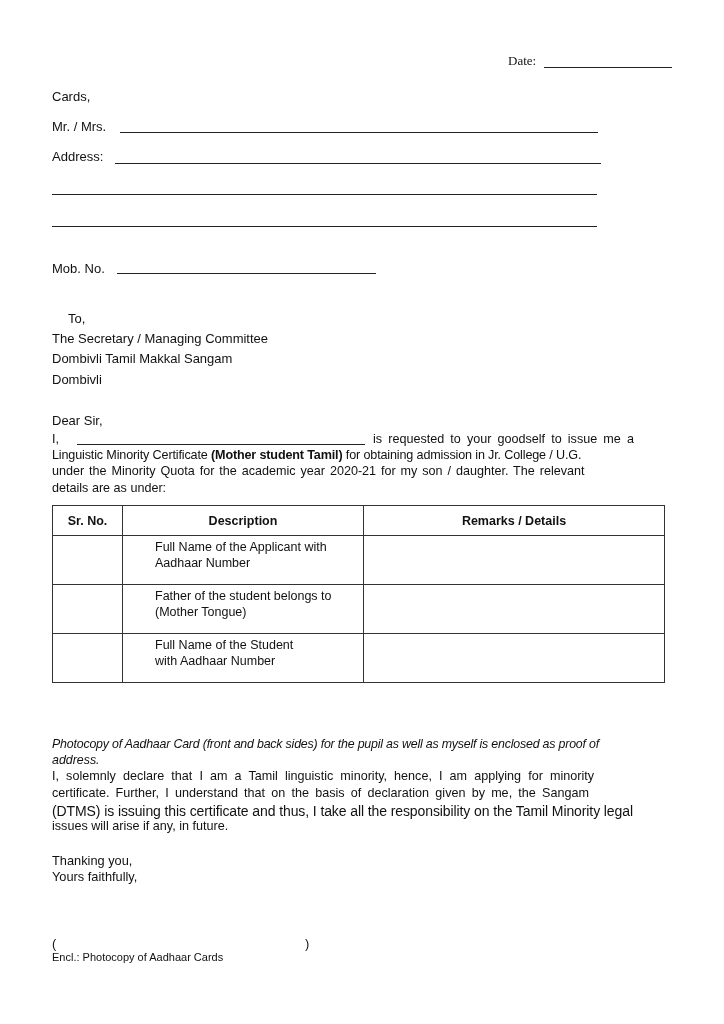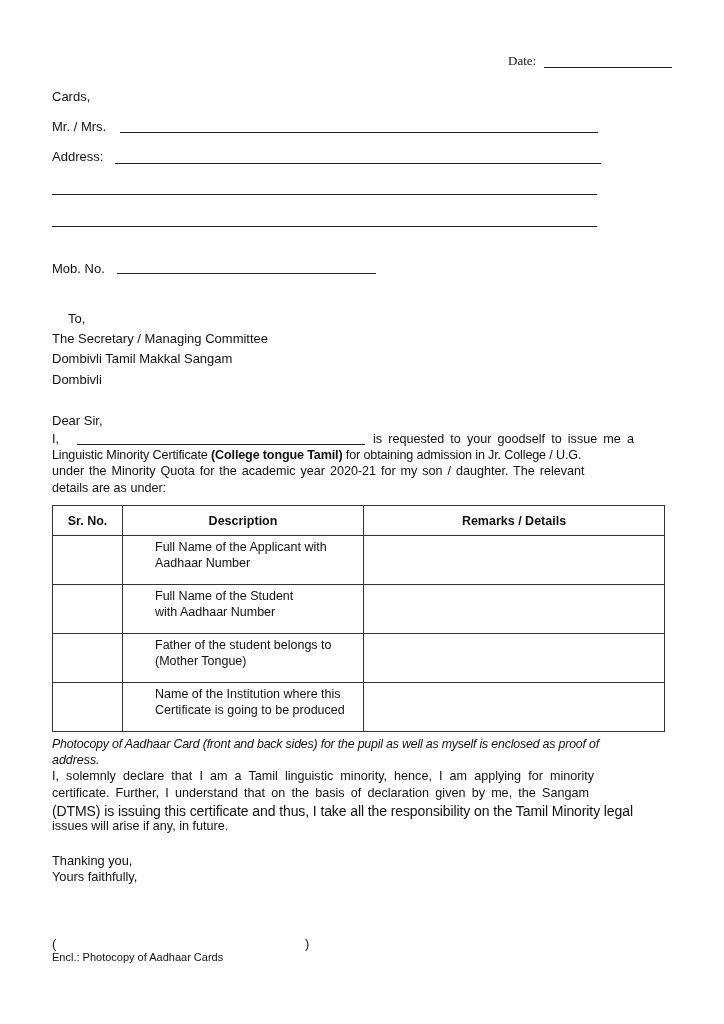--- a/index.html
+++ b/index.html
@@ -52,21 +52,21 @@
 <div class="abs t13" style="left:52px; top:413px;">Dear Sir,</div>
 
 <div class="abs" style="left:52px; top:432px; font-size:12.6px;">
   <span>I,</span>
 </div>
 <div class="line" style="left:77px; top:444px; width:288px;"></div>
 <div class="abs" style="left:373px; top:432px; font-size:12.6px; word-spacing:2.6px;">is requested to your goodself to issue me a</div>
 
 <div class="abs" style="left:52px; top:448px; font-size:12.6px; letter-spacing:-0.15px;">
   <span>Linguistic Minority Certificate</span>
-  <span class="bold">(College tongue Tamil)</span>
+  <span class="bold">(Mother student Tamil)</span>
   <span>for obtaining admission in Jr. College / U.G.</span>
 </div>
 <div class="abs" style="left:52px; top:464px; font-size:12.6px; word-spacing:1.4px;">under the Minority Quota for the academic year 2020-21 for my son / daughter.  The relevant</div>
 <div class="abs" style="left:52px; top:481px; font-size:12.6px;">details are as under:</div>
 
 <table class="details">
   <thead>
     <tr>
       <th class="c1">Sr. No.</th>
       <th class="c2">Description</th>
@@ -78,38 +78,30 @@
       <td></td>
       <td>
         <div>Full Name of the Applicant with</div>
         <div>Aadhaar Number</div>
       </td>
       <td></td>
     </tr>
     <tr>
       <td></td>
       <td>
-        <div>Full Name of the Student</div>
-        <div>with Aadhaar Number</div>
-      </td>
-      <td></td>
-    </tr>
-    <tr>
-      <td></td>
-      <td>
         <div>Father of the student belongs to</div>
         <div>(Mother Tongue)</div>
       </td>
       <td></td>
     </tr>
     <tr>
       <td></td>
       <td>
-        <div>Name of the Institution where this</div>
-        <div>Certificate is going to be produced</div>
+        <div>Full Name of the Student</div>
+        <div>with Aadhaar Number</div>
       </td>
       <td></td>
     </tr>
   </tbody>
 </table>
 
 <div class="abs italic" style="left:52px; top:737px; font-size:12.4px; letter-spacing:-0.2px;">Photocopy of Aadhaar Card (front and back sides) for the pupil as well as myself is enclosed as proof of</div>
 <div class="abs italic" style="left:52px; top:753px; font-size:12.4px;">address.</div>
 
 <div class="abs" style="left:52px; top:769px; font-size:12.6px; word-spacing:3.6px;text-align:right;">I, solemnly declare that I am a Tamil linguistic minority, hence, I am applying for minority</div>

